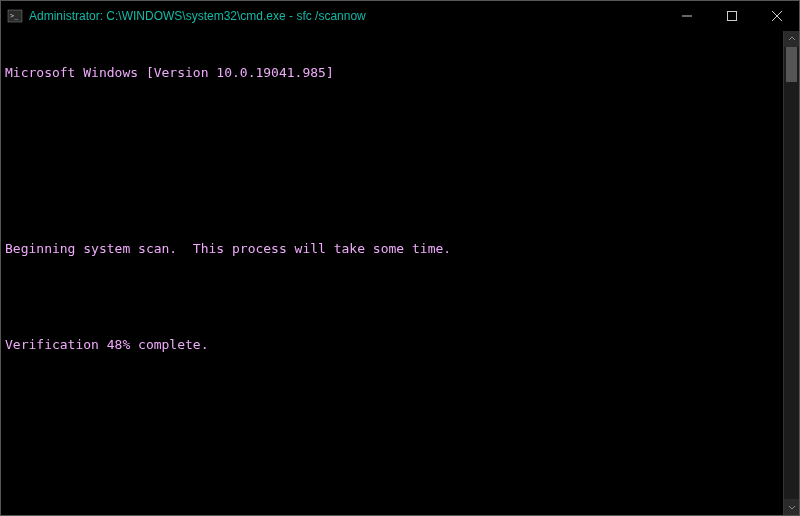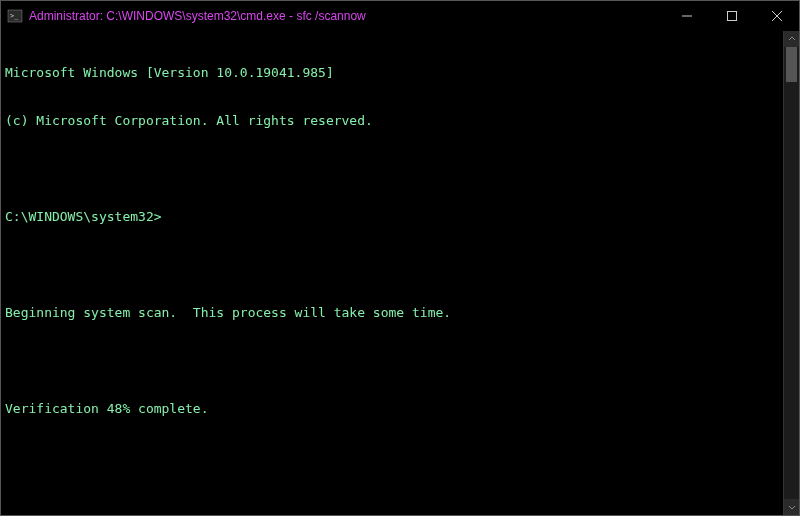--- a/index.html
+++ b/index.html
@@ -42,21 +42,21 @@
       height: 16px;
       display: flex;
       align-items: center;
       justify-content: center;
     }
     .app-icon svg {
       width: 16px;
       height: 16px;
     }
     .title-text {
-      color: #d946ef;
+      color: #14b8a6;
       font-size: 12px;
       font-family: 'Segoe UI', Tahoma, sans-serif;
     }
     .window-controls {
       display: flex;
       height: 100%;
     }
     .win-btn {
       width: 45px;
       height: 30px;
@@ -75,21 +75,21 @@
       fill: none;
     }
     .content-area {
       flex: 1;
       display: flex;
       overflow: hidden;
     }
     .terminal {
       flex: 1;
       background: #000000;
-      color: #86efac;
+      color: #f0abfc;
       padding: 2px 4px;
       font-family: Consolas, 'Lucida Console', monospace;
       font-size: 13px;
       line-height: 16px;
       white-space: pre-wrap;
       overflow: hidden;
     }
     .line {
       display: block;
     }
@@ -165,24 +165,23 @@
             <line x1="0" y1="0" x2="10" y2="10"></line>
             <line x1="10" y1="0" x2="0" y2="10"></line>
           </svg>
       </div>
     </div>
   </div>
 
   <div class="content-area">
     <div class="terminal">
       <span class="line">Microsoft Windows [Version 10.0.19041.985]</span>
-      <span class="line">(c) Microsoft Corporation. All rights reserved.</span>
       <span class="line"> </span>
       <div class="prompt-line">
-        <span>C:\WINDOWS\system32&gt;</span>
+        
       </div>
       <span class="line"> </span>
       <span class="line">Beginning system scan.  This process will take some time.</span>
       <span class="line"> </span>
       <span class="line">Verification 48% complete.</span>
     </div>
 
     <div class="scrollbar">
       <div class="scroll-arrow">
         <svg width="8" height="8" viewBox="0 0 8 8">

